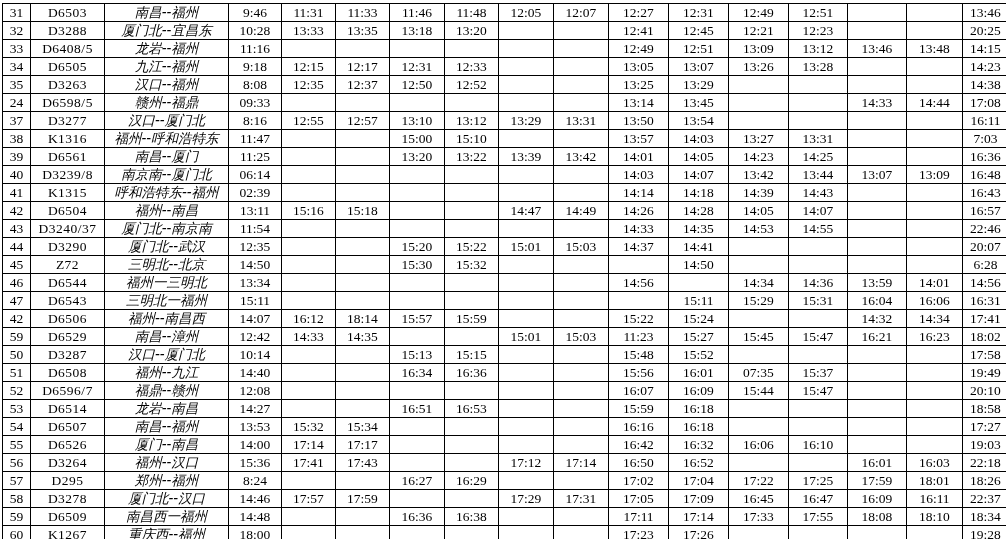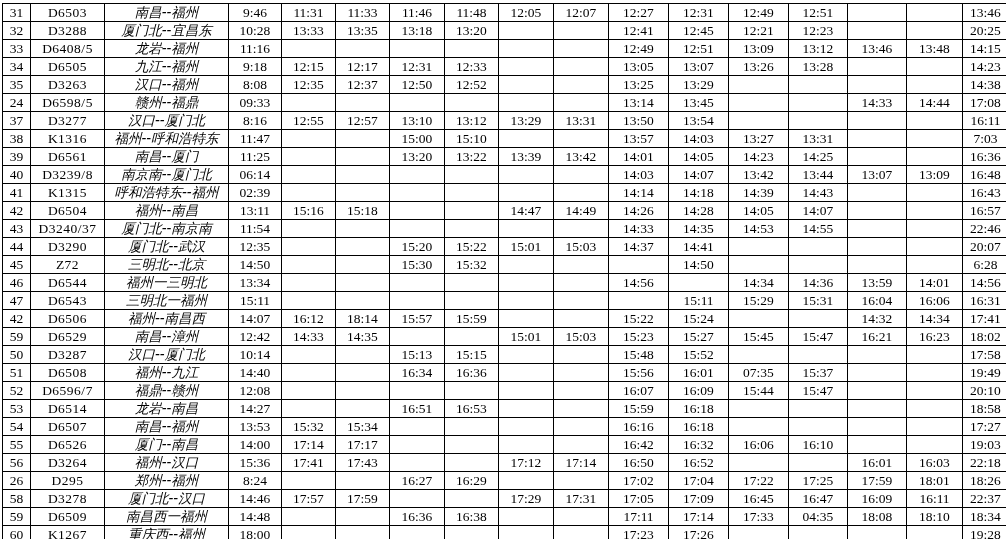--- a/index.html
+++ b/index.html
@@ -408,21 +408,21 @@
         <td class="num">59</td>
         <td class="train">D6529</td>
         <td class="route">南昌--漳州</td>
         <td class="time">12:42</td>
         <td class="time">14:33</td>
         <td class="time">14:35</td>
         <td class="time"></td>
         <td class="time"></td>
         <td class="time">15:01</td>
         <td class="time">15:03</td>
-        <td class="time">15:23</td>
+        <td class="time">11:23</td>
         <td class="time">15:27</td>
         <td class="time">15:45</td>
         <td class="time">15:47</td>
         <td class="time">16:21</td>
         <td class="time">16:23</td>
         <td class="time g">18:02</td>
       </tr>
       <tr>
         <td class="num">50</td>
         <td class="train">D3287</td>
@@ -550,21 +550,21 @@
         <td class="time">17:14</td>
         <td class="time">16:50</td>
         <td class="time">16:52</td>
         <td class="time"></td>
         <td class="time"></td>
         <td class="time">16:01</td>
         <td class="time">16:03</td>
         <td class="time">22:18</td>
       </tr>
       <tr>
-        <td class="num">26</td>
+        <td class="num">57</td>
         <td class="train">D295</td>
         <td class="route">郑州--福州</td>
         <td class="time">8:24</td>
         <td class="time"></td>
         <td class="time"></td>
         <td class="time">16:27</td>
         <td class="time">16:29</td>
         <td class="time"></td>
         <td class="time"></td>
         <td class="time">17:02</td>
@@ -601,21 +601,21 @@
         <td class="time g">14:48</td>
         <td class="time"></td>
         <td class="time"></td>
         <td class="time">16:36</td>
         <td class="time">16:38</td>
         <td class="time"></td>
         <td class="time"></td>
         <td class="time">17:11</td>
         <td class="time">17:14</td>
         <td class="time">17:33</td>
-        <td class="time g">04:35</td>
+        <td class="time g">17:55</td>
         <td class="time g">18:08</td>
         <td class="time g">18:10</td>
         <td class="time g">18:34</td>
       </tr>
       <tr>
         <td class="num">60</td>
         <td class="train">K1267</td>
         <td class="route g">重庆西--福州</td>
         <td class="time g">18:00</td>
         <td class="time"></td>

